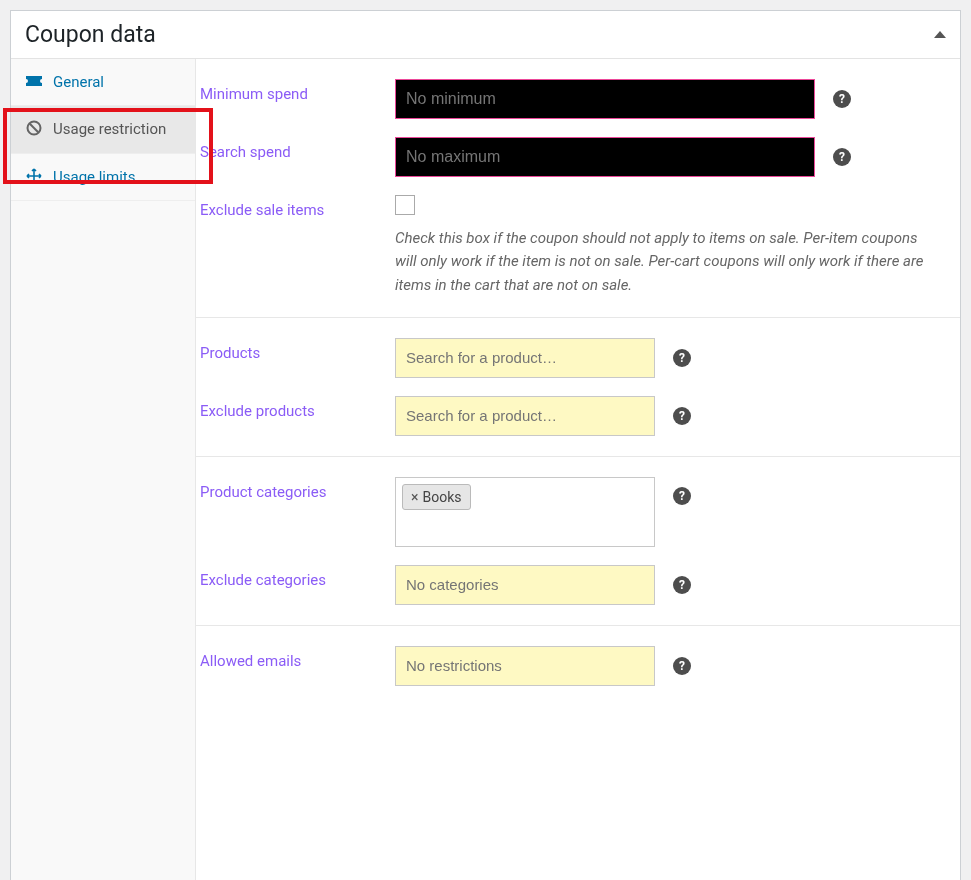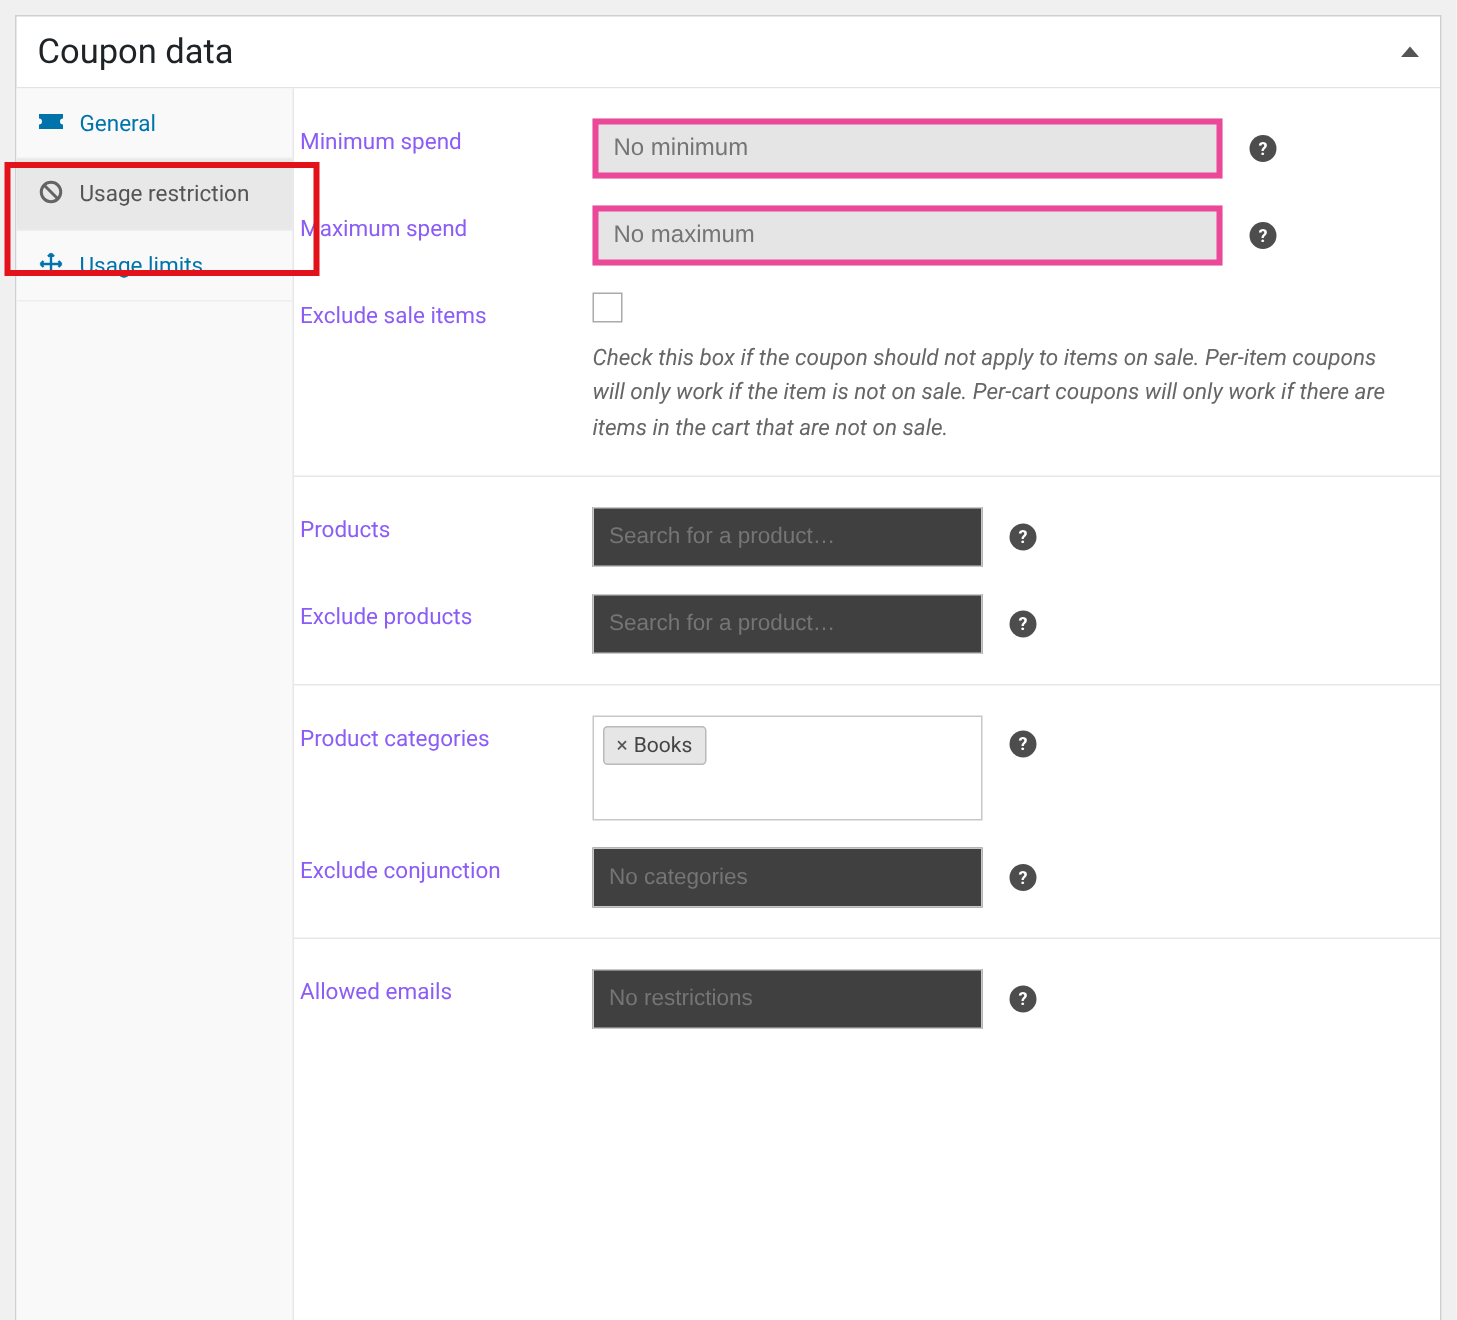--- a/index.html
+++ b/index.html
@@ -104,34 +104,34 @@
     display: flex;
     align-items: center;
   }
   .field-control-col {
     display: flex;
     flex-direction: column;
   }
   .text-input-lg {
     width: 420px;
     height: 40px;
-    border: 4px solid #ec4899;
+    border: 1px solid #ec4899;
     padding: 0 10px;
     font-size: 16px;
     color: #757575;
-    background: #e5e5e5;
+    background: #000000;
   }
   .text-input-md {
     width: 260px;
     height: 40px;
     border: 1px solid #c8c8c8;
     padding: 0 10px;
     font-size: 15px;
     color: #8a8a8a;
-    background: #404040;
+    background: #fef9c3;
   }
   .multi-input {
     width: 260px;
     min-height: 70px;
     border: 1px solid #c8c8c8;
     padding: 6px;
     background: #fff;
   }
   .tag {
     display: inline-flex;
@@ -225,21 +225,21 @@
 
         <div class="field-row">
           <div class="field-label">Minimum spend</div>
           <div class="field-control">
             <input class="text-input-lg" type="text" placeholder="No minimum" style="">
             <span class="help-icon help-q"></span>
           </div>
         </div>
 
         <div class="field-row">
-          <div class="field-label">Maximum spend</div>
+          <div class="field-label">Search spend</div>
           <div class="field-control">
             <input class="text-input-lg" type="text" placeholder="No maximum" style="">
             <span class="help-icon help-q"></span>
           </div>
         </div>
 
 
         <div class="field-row">
           <div class="field-label">Exclude sale items</div>
           <div class="field-control-col">
@@ -279,21 +279,21 @@
               <span class="tag">
                 <span class="x">×</span>
                 <span>Books</span>
               </span>
             </div>
             <span class="help-icon help-q" style="align-self:flex-start;margin-top:10px;"></span>
           </div>
         </div>
 
         <div class="field-row">
-          <div class="field-label">Exclude conjunction</div>
+          <div class="field-label">Exclude categories</div>
           <div class="field-control">
             <input class="text-input-md" type="text" placeholder="No categories" style="">
             <span class="help-icon help-q"></span>
           </div>
         </div>
 
       </div>
 
       <div class="section">
 

